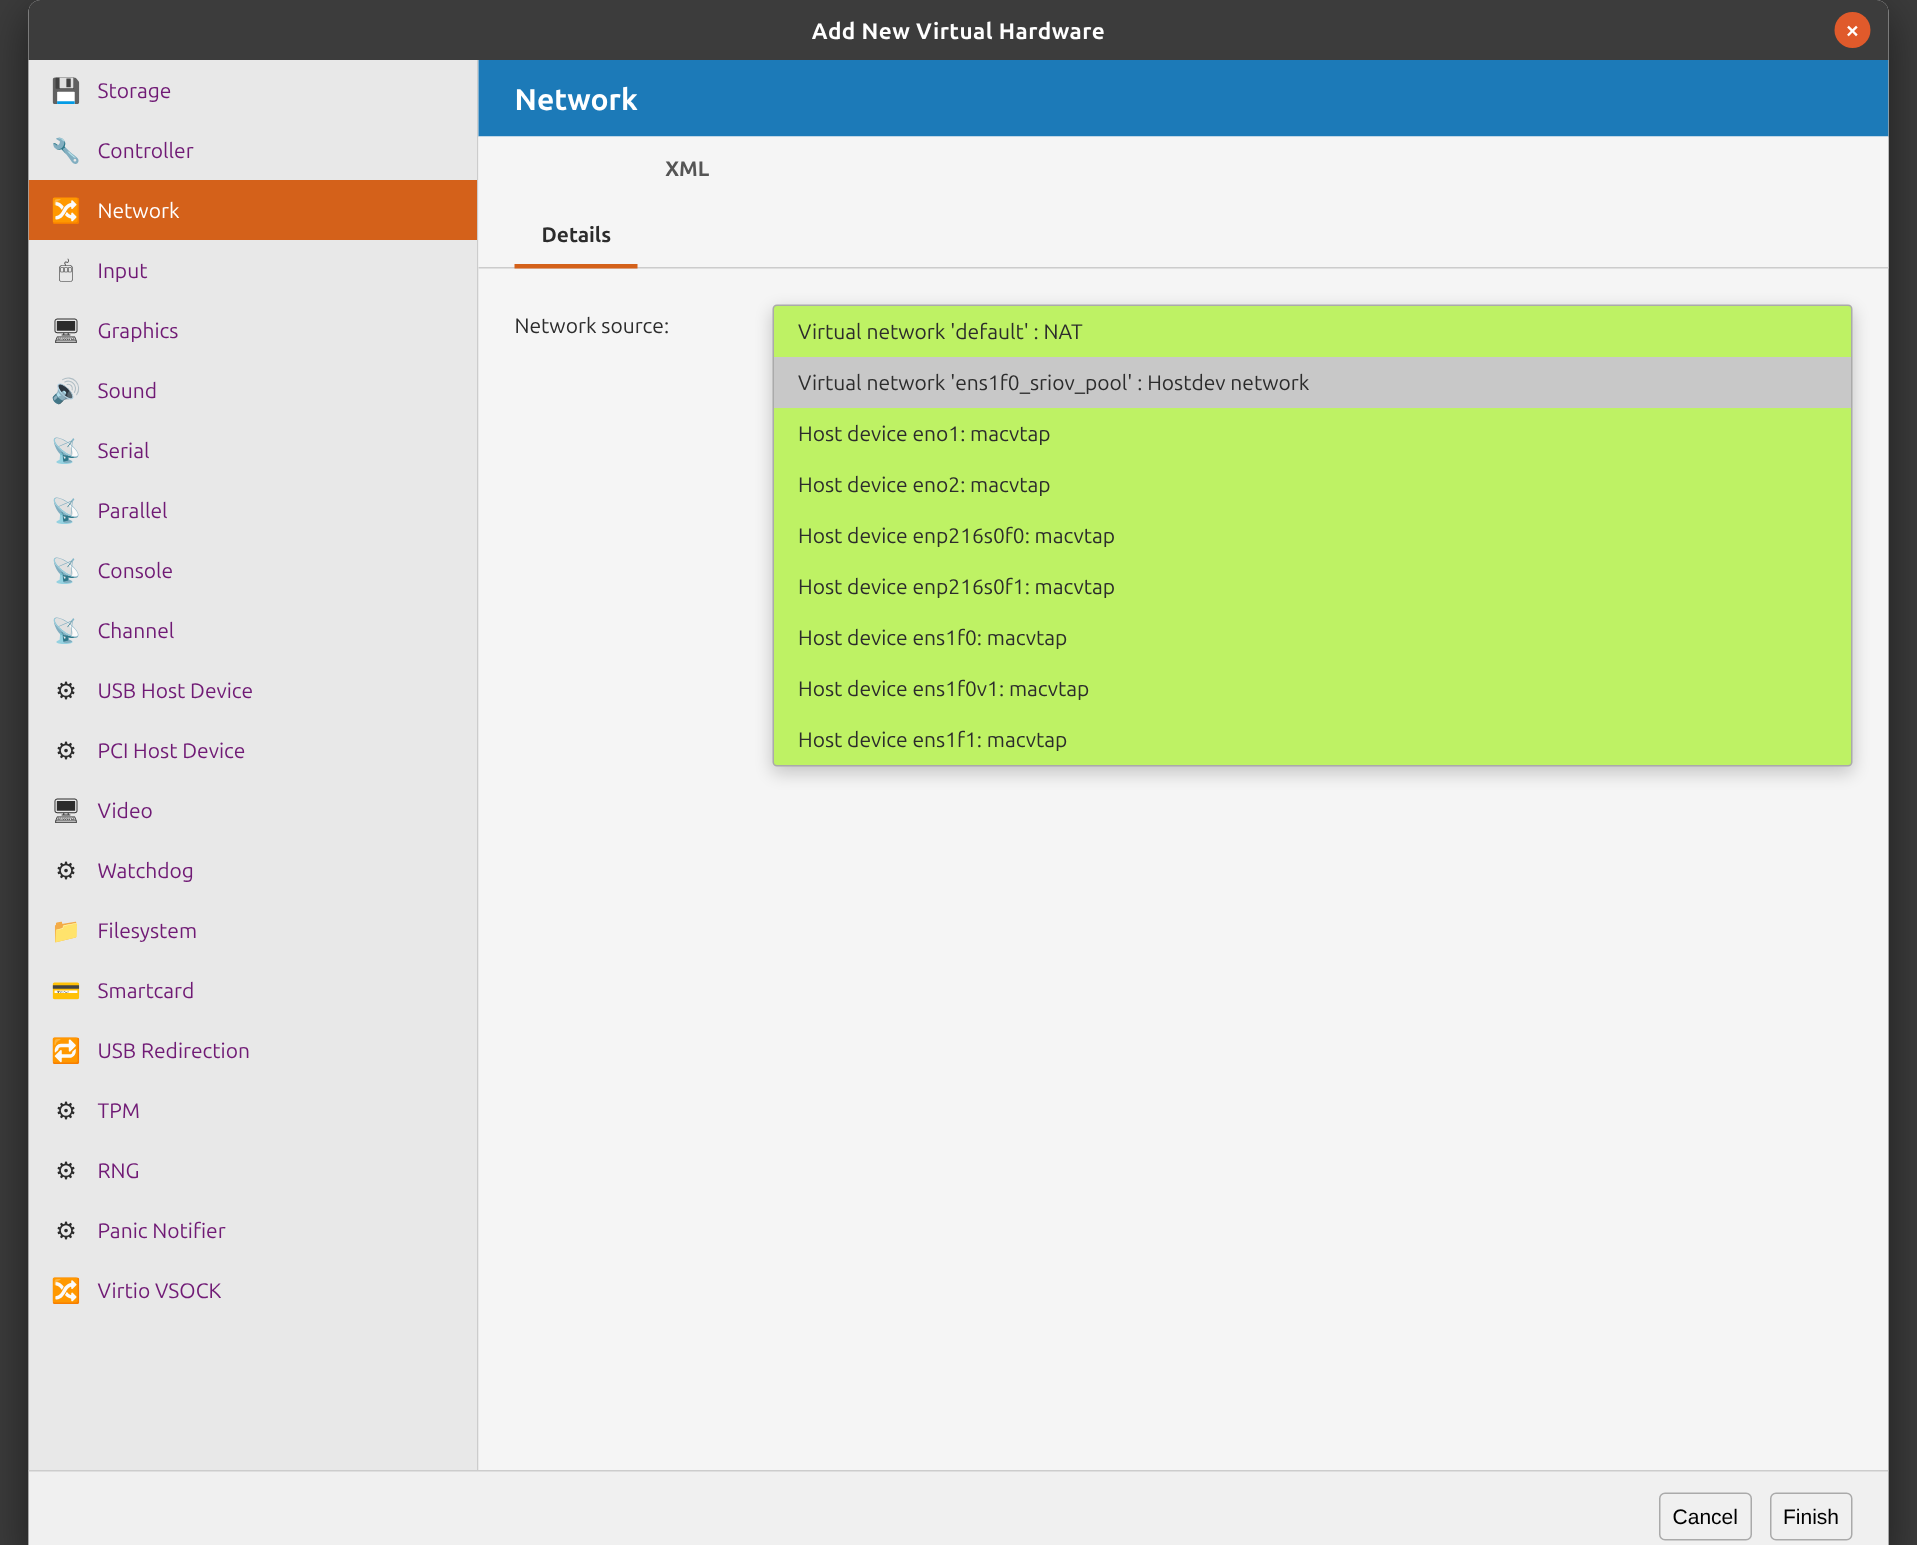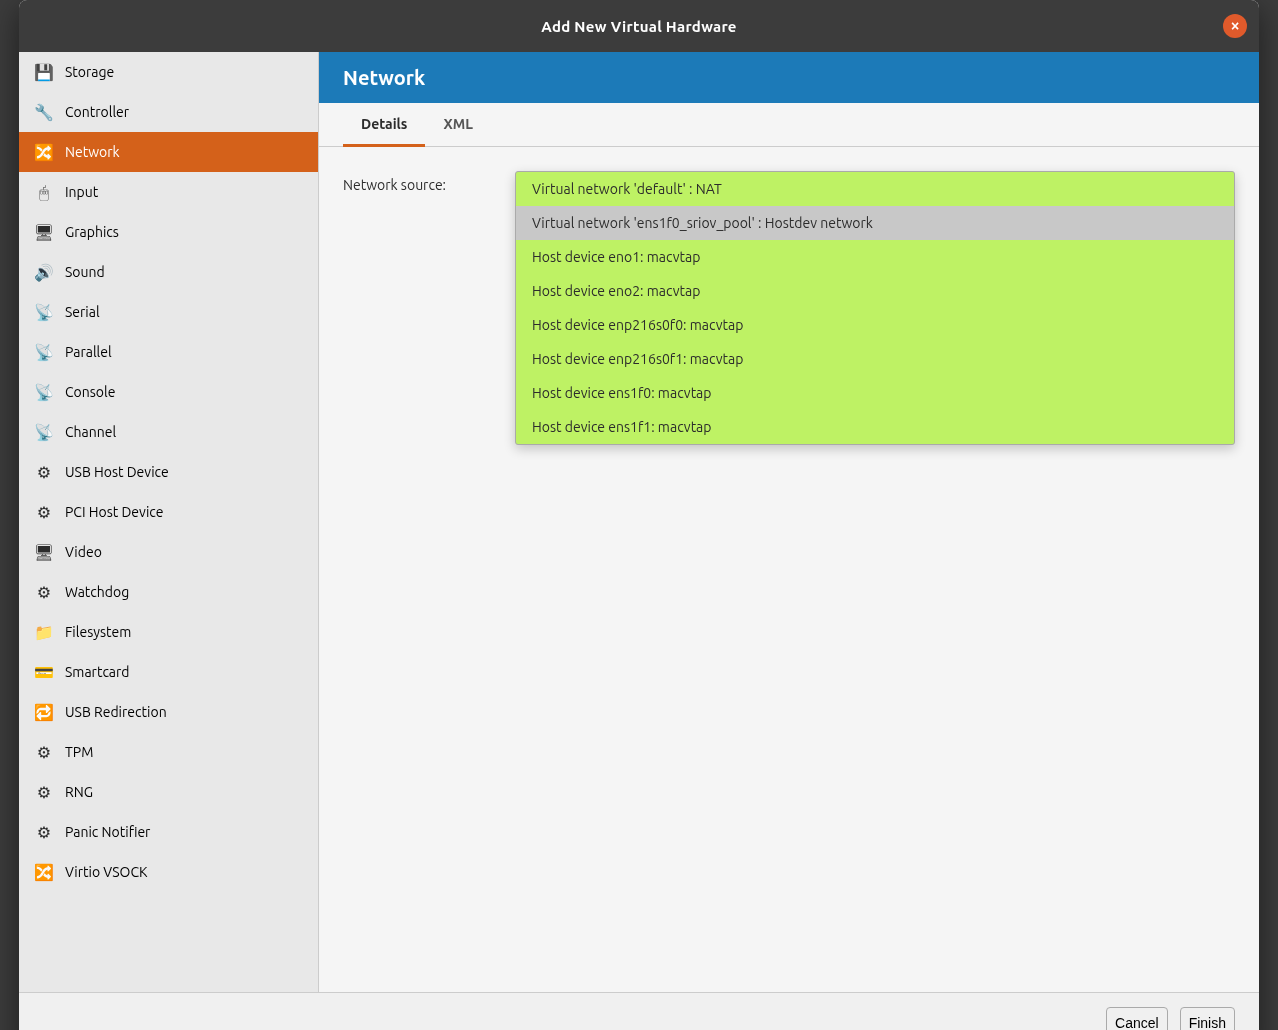--- a/index.html
+++ b/index.html
@@ -21,21 +21,21 @@
       box-shadow: 0 8px 32px rgba(0,0,0,0.5);
     }
     .titlebar {
       background: #3c3c3c;
       color: #fff;
       display: flex;
       align-items: center;
       justify-content: center;
       padding: 8px 16px;
       position: relative;
-      height: 52px;
+      height: 40px;
     }
     .titlebar-title {
       font-size: 15px;
       font-weight: bold;
       letter-spacing: 0.3px;
     }
     .close-btn {
       position: absolute;
       right: 12px;
       top: 50%;
@@ -84,21 +84,21 @@
       width: 22px;
       height: 22px;
       flex-shrink: 0;
       display: flex;
       align-items: center;
       justify-content: center;
       font-size: 16px;
     }
     .item-label {
       font-size: 14px;
-      color: #000000;
+      color: #701a75;
     }
     .main {
       flex: 1;
       display: flex;
       flex-direction: column;
       background: #f5f5f5;
     }
     .main-header {
       background: #1c7ab8;
       color: #fff;
@@ -118,20 +118,21 @@
       font-size: 14px;
       font-weight: bold;
       color: #555;
       border-bottom: 3px solid transparent;
       position: relative;
       top: 1px;
     }
     .tab.active {
       color: #2c2c2c;
       border-bottom: 3px solid #d4611a;
+      margin-top: 44px;
     }
     .form-area {
       padding: 24px;
       flex: 1;
       position: relative;
     }
     .form-row {
       display: flex;
       align-items: flex-start;
       margin-bottom: 20px;
@@ -298,20 +299,21 @@
           <div class="form-label">Network source:</div>
           <div class="form-control dropdown-container">
             <div class="dropdown-open">
             <div class="dropdown-option">Virtual network 'default' : NAT</div>
                 <div class="dropdown-option highlighted">Virtual network 'ens1f0_sriov_pool' : Hostdev network</div>
                 <div class="dropdown-option">Host device eno1: macvtap</div>
                 <div class="dropdown-option">Host device eno2: macvtap</div>
                 <div class="dropdown-option">Host device enp216s0f0: macvtap</div>
                 <div class="dropdown-option">Host device enp216s0f1: macvtap</div>
                 <div class="dropdown-option">Host device ens1f0: macvtap</div>
+                <div class="dropdown-option">Host device ens1f0v1: macvtap</div>
                 <div class="dropdown-option">Host device ens1f1: macvtap</div>
               </div>
           </div>
         </div>
       </div>
     </div>
   </div>
 
   <div class="footer">
     <button class="btn">Cancel</button>

